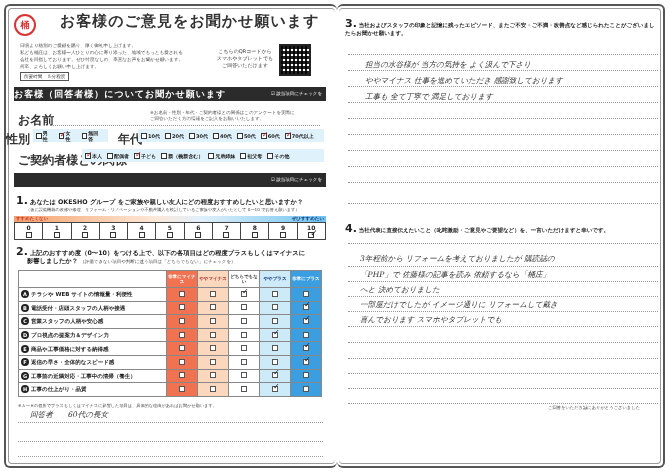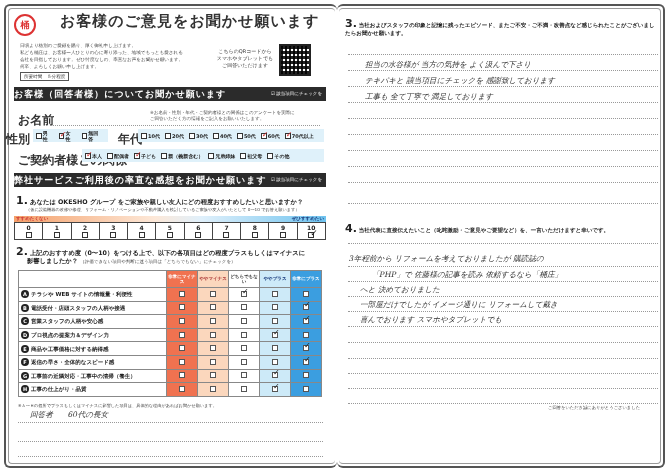--- a/index.html
+++ b/index.html
@@ -158,21 +158,20 @@
       <span class="box"></span>
       <span>祖父母</span>
     </span>
   <span class="cb">
       <span class="box"></span>
       <span>その他</span>
     </span>
 </div>
 
 <div class="abs secbar" style="top:173px">
-  <span>弊社サービスご利用後の率直な感想をお聞かせ願います</span>
   <span class="note">☑ <span>該当項目にチェックを</span></span>
 </div>
 <div class="abs q" style="left:16px;top:194px;width:315px;white-space:nowrap;font-size:6.3px">
   <span class="num">1.</span> <span>あなたは OKESHO グループ をご家族や親しい友人にどの程度おすすめしたいと思いますか？</span>
 </div>
 <div class="abs smallnote" style="left:26px;top:207px;font-size:4.2px;white-space:nowrap">（仮に設備機器の改修や修理、リフォーム・リノベーションや不動産購入を検討しているご家族や友人がいたとして 0〜10 でお答え願います）</div>
 <div class="abs scale-head">
   <span style="left:2px;top:0">すすめたくない</span>
   <span style="right:2px;top:0;color:#137">ぜひすすめたい</span>
 </div>
@@ -322,35 +321,35 @@
 <div class="dotline" style="left:348px;top:70px;width:310px"></div>
 <div class="dotline" style="left:348px;top:86px;width:310px"></div>
 <div class="dotline" style="left:348px;top:102px;width:310px"></div>
 <div class="dotline" style="left:348px;top:118px;width:310px"></div>
 <div class="dotline" style="left:348px;top:134px;width:310px"></div>
 <div class="dotline" style="left:348px;top:150px;width:310px"></div>
 <div class="dotline" style="left:348px;top:166px;width:310px"></div>
 <div class="dotline" style="left:348px;top:182px;width:310px"></div>
 <div class="dotline" style="left:348px;top:203px;width:310px"></div>
 <div class="hw" style="left:365px;top:60px">担当の水谷様が 当方の気持を よく汲んで下さり</div>
-<div class="hw" style="left:365px;top:76px">テキパキと 該当項目にチェックを 感謝致しております</div>
+<div class="hw" style="left:365px;top:76px">ややマイナス 仕事を進めていただき 感謝致しております</div>
 <div class="hw" style="left:365px;top:92px">工事も 全て丁寧で 満足しております</div>
 
 <div class="abs q" style="left:345px;top:222px;width:315px;font-size:5.5px;white-space:nowrap">
   <span class="num">4.</span> <span>当社代表に直接伝えたいこと（叱咤激励・ご意見やご要望など）を、一言いただけますと幸いです。</span>
 </div>
 <div class="dotline" style="left:348px;top:243px;width:310px"></div>
 <div class="dotline" style="left:348px;top:266px;width:310px"></div>
 <div class="dotline" style="left:348px;top:281px;width:310px"></div>
 <div class="dotline" style="left:348px;top:296px;width:310px"></div>
 <div class="dotline" style="left:348px;top:311px;width:310px"></div>
 <div class="dotline" style="left:348px;top:326px;width:310px"></div>
 <div class="dotline" style="left:348px;top:342px;width:310px"></div>
 <div class="dotline" style="left:348px;top:358px;width:310px"></div>
 <div class="dotline" style="left:348px;top:373px;width:310px"></div>
 <div class="dotline" style="left:348px;top:388px;width:310px"></div>
 <div class="dotline" style="left:348px;top:403px;width:310px"></div>
-<div class="hw" style="left:349px;top:254px">3年程前から リフォームを考えておりましたが 購読誌の</div>
-<div class="hw" style="left:372px;top:270px">「PHP」で 佐藤様の記事を読み 依頼するなら「桶庄」</div>
+<div class="hw" style="left:360px;top:254px">3年程前から リフォームを考えておりましたが 購読誌の</div>
+<div class="hw" style="left:360px;top:270px">「PHP」で 佐藤様の記事を読み 依頼するなら「桶庄」</div>
 <div class="hw" style="left:360px;top:285px">へと 決めておりました</div>
 <div class="hw" style="left:360px;top:300px">一部屋だけでしたが イメージ通りに リフォームして戴き</div>
 <div class="hw" style="left:360px;top:315px">喜んでおります スマホやタブレットでも</div>
 <div class="abs smallnote" style="left:548px;top:405px;font-size:4.3px">ご回答をいただき誠にありがとうございました</div>
 
 </body></html>

